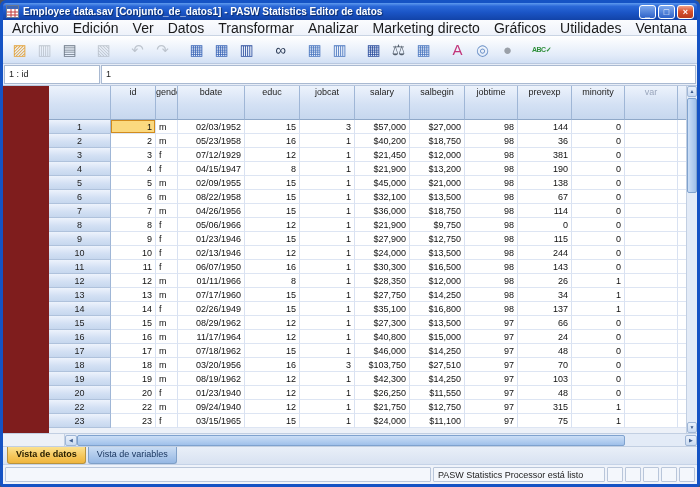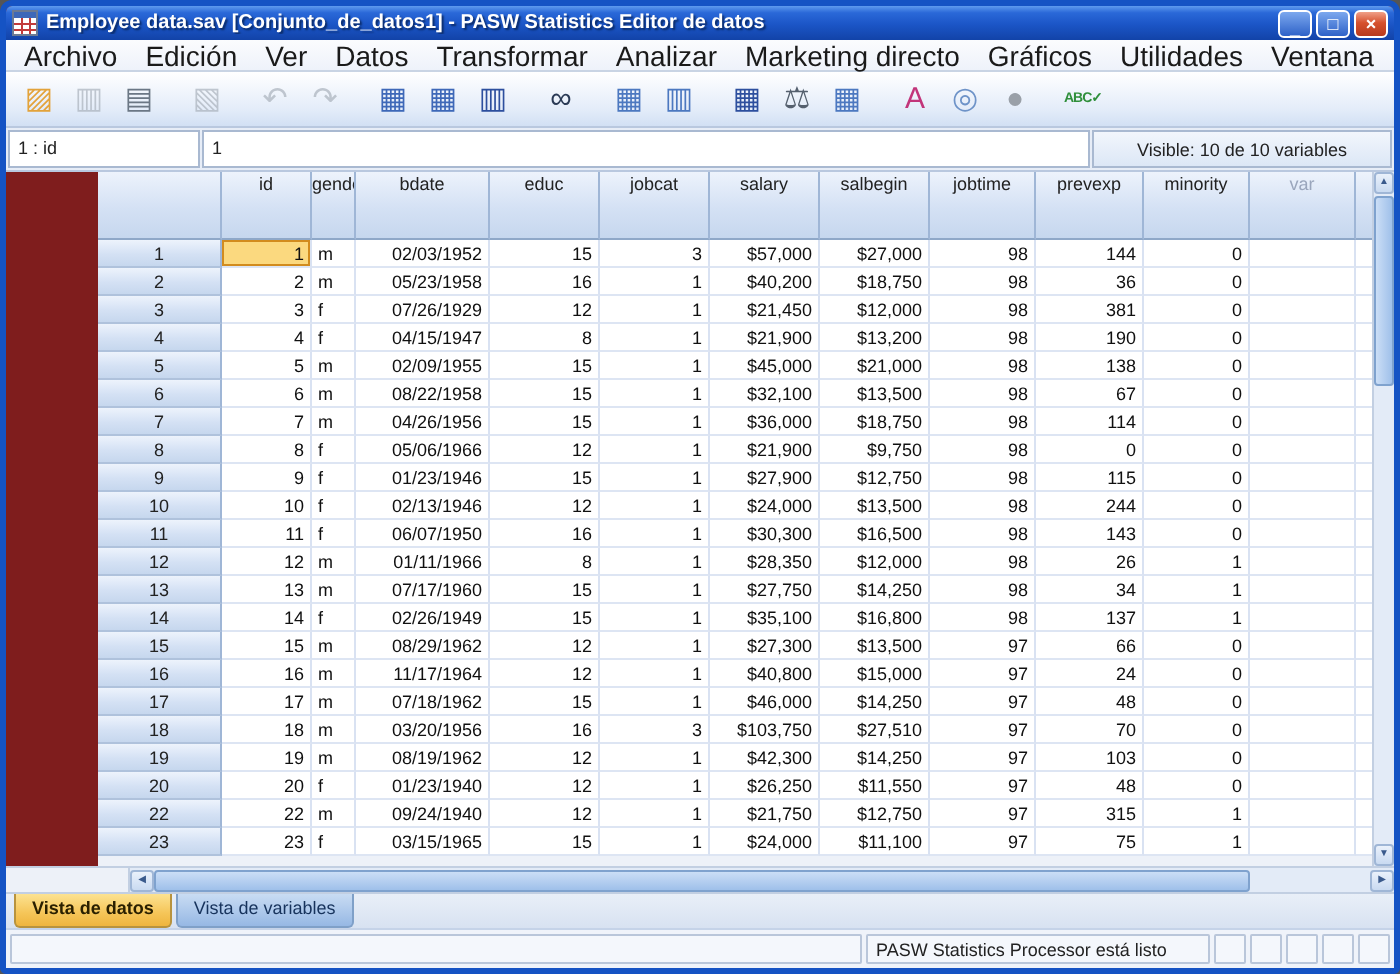--- a/index.html
+++ b/index.html
@@ -183,21 +183,20 @@
         <span class="glyph" style="color: rgb(154, 160, 168);">●</span>
       </div>
       <div class="tb-btn gap">
         <span class="glyph txt" style="color: rgb(47, 143, 59);">ABC✓</span>
       </div>
     </div>
 
   <div class="cellref">
     <div class="refbox">1 : id</div>
     <div class="celleditor">1</div>
-    <div class="visinfo">Visible: 10 de 10 variables</div>
   </div>
 
   <div class="grid-area">
     <table class="grid">
       <thead>
         <tr>
           <th style="width:62px"></th>
         <th style="width: 45px;">id</th>
             <th style="width: 22px;">gender</th>
             <th style="width: 67px; text-align: center;">bdate</th>
@@ -240,21 +239,21 @@
             <td class="r">98</td>
             <td class="r">36</td>
             <td class="r">0</td>
             <td class="l"></td>
             <td class="l"></td>
           </tr>
           <tr>
             <th>3</th>
             <td class="r">3</td>
             <td class="l">f</td>
-            <td class="r">07/26/1929</td>
+            <td class="r">07/12/1929</td>
             <td class="r">12</td>
             <td class="r">1</td>
             <td class="r">$21,450</td>
             <td class="r">$12,000</td>
             <td class="r">98</td>
             <td class="r">381</td>
             <td class="r">0</td>
             <td class="l"></td>
             <td class="l"></td>
           </tr>

